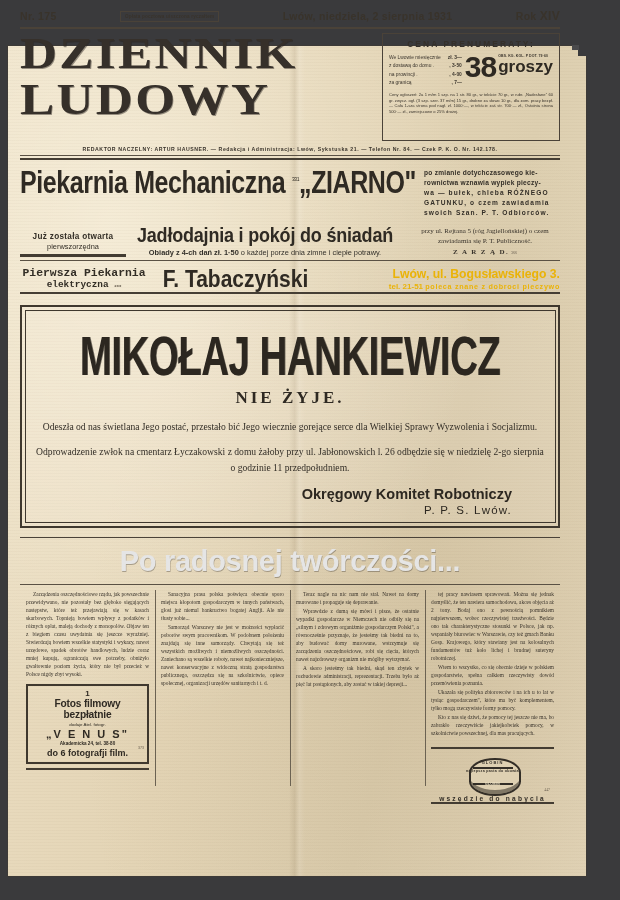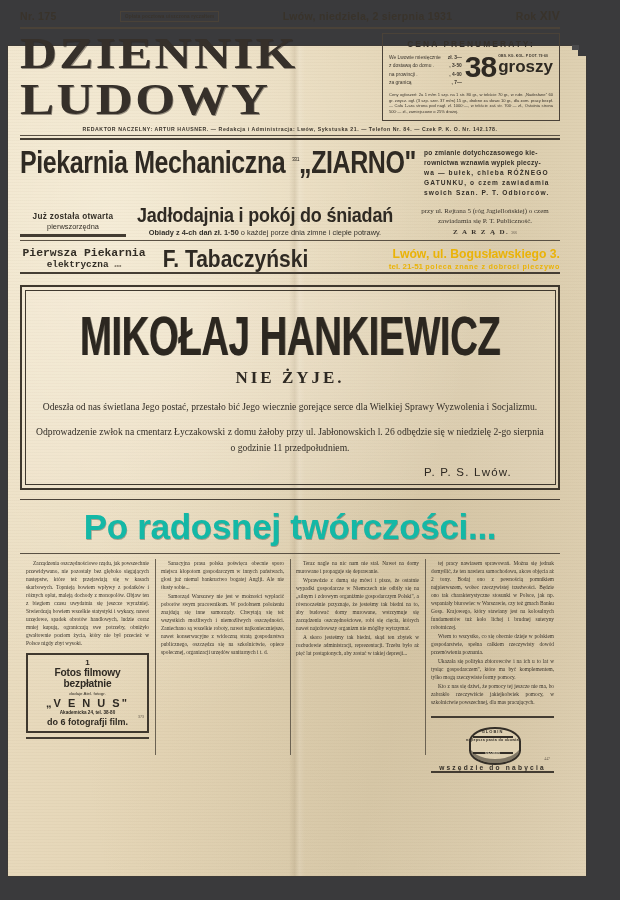--- a/index.html
+++ b/index.html
@@ -44,21 +44,21 @@
   .mast-title{font-family:"Liberation Serif",serif;font-weight:bold;
               color:#36302a;line-height:.92;letter-spacing:2px;}
   .mt1{font-size:45px;transform:scaleX(1.14);transform-origin:left center;
        text-shadow:.7px .7px 0 rgba(40,34,28,.45);}
   .mt2{font-size:45px;transform:scaleX(1.14);transform-origin:left center;margin-top:5px;
        text-shadow:.7px .7px 0 rgba(40,34,28,.45);}
   .mast-sub{font-family:"Liberation Sans",sans-serif;font-weight:bold;font-size:11.3px;
             letter-spacing:1.45px;color:#35302a;margin-top:11px;transform:scaleX(1.0);}
 
   .pricebox{width:178px;flex:0 0 178px;border:1.4px solid #4a4238;margin-left:8px;
-            padding:5px 6px 4px;height:88px;box-sizing:border-box;}
+            padding:5px 6px 4px;height:108px;box-sizing:border-box;}
   .pb-title{font-family:"Liberation Sans",sans-serif;font-weight:bold;font-size:8.4px;
             letter-spacing:2.1px;text-align:center;color:#35302a;}
   .pb-mid{display:flex;margin-top:5px;}
   .pb-rows{flex:1 1 auto;font-size:4.9px;line-height:1.72;color:#3b352d;
            font-family:"Liberation Sans",sans-serif;}
   .pb-rows div{display:flex;justify-content:space-between;white-space:nowrap;}
   .pb-rows span:last-child{font-weight:bold;margin-left:3px;}
   .pb-big{flex:0 0 auto;display:flex;align-items:flex-start;padding-left:3px;}
   .pb-25{font-family:"Liberation Sans",sans-serif;font-weight:bold;font-size:30px;
          line-height:.85;color:#2e2922;letter-spacing:-1px;}
@@ -132,22 +132,22 @@
           text-align:center;line-height:1.58;margin-top:11px;}
   .obit-p2{margin-top:10px;}
   .obit-sign{text-align:right;margin-top:11px;padding-right:32px;}
   .obit-sign .s1{font-family:"Liberation Sans",sans-serif;font-weight:bold;font-size:14.5px;
                  color:#2d2821;}
   .obit-sign .s2{font-family:"Liberation Sans",sans-serif;font-weight:normal;font-size:11.5px;
                  color:#2d2821;letter-spacing:1.2px;margin-top:2px;}
 
   
   .art-rule{border-top:1.6px solid #4a4238;margin-top:9px;}
-  .art-title{font-family:"Liberation Sans",sans-serif;font-weight:bold;font-size:35px;
-             text-align:center;color:#14b8a6;margin-top:7px;letter-spacing:-.3px;
+  .art-title{font-family:"Liberation Sans",sans-serif;font-weight:bold;font-size:29px;
+             text-align:center;color:#e5e5e5;margin-top:7px;letter-spacing:-.3px;
              text-shadow:.5px .5px 0 rgba(50,44,36,.35);}
   .art-rule2{border-top:1.1px solid #5a5144;margin-top:6px;}
 
   .cols{display:flex;margin-top:5px;height:196px;}
   .col{flex:1 1 0;padding:0 6px;position:relative;min-width:0;}
   .col + .col:before{content:"";position:absolute;left:0;top:0;bottom:0;
                      border-left:1px solid #6b6252;}
   .ctext{font-family:"Liberation Serif",serif;font-size:5.35px;line-height:1.5;
          color:#38322a;text-align:justify;}
   .ctext p{margin:0 0 1px;text-indent:7px;}
@@ -305,20 +305,21 @@
       </div>
     </div>
     <div class="rule-thick"></div>
 
     <div class="obit">
       <div class="obit-name">MIKOŁAJ HANKIEWICZ</div>
       <div class="obit-dead">NIE ŻYJE.</div>
       <div class="obit-p">Odeszła od nas świetlana Jego postać, przestało bić Jego wiecznie gorejące serce dla Wielkiej Sprawy Wyzwolenia i Socjalizmu.</div>
       <div class="obit-p obit-p2">Odprowadzenie zwłok na cmentarz Łyczakowski z domu żałoby przy ul. Jabłonowskich l. 26 odbędzie się w niedzielę 2-go sierpnia o godzinie 11 przedpołudniem.</div>
       <div class="obit-sign">
+        <div class="s1">Okręgowy Komitet Robotniczy</div>
         <div class="s2">P. P. S. Lwów.</div>
       </div>
     </div>
 
     <div class="art-rule"></div>
     <div class="art-title">Po radosnej twórczości...</div>
     <div class="art-rule2"></div>
 
     <div class="cols">
 

